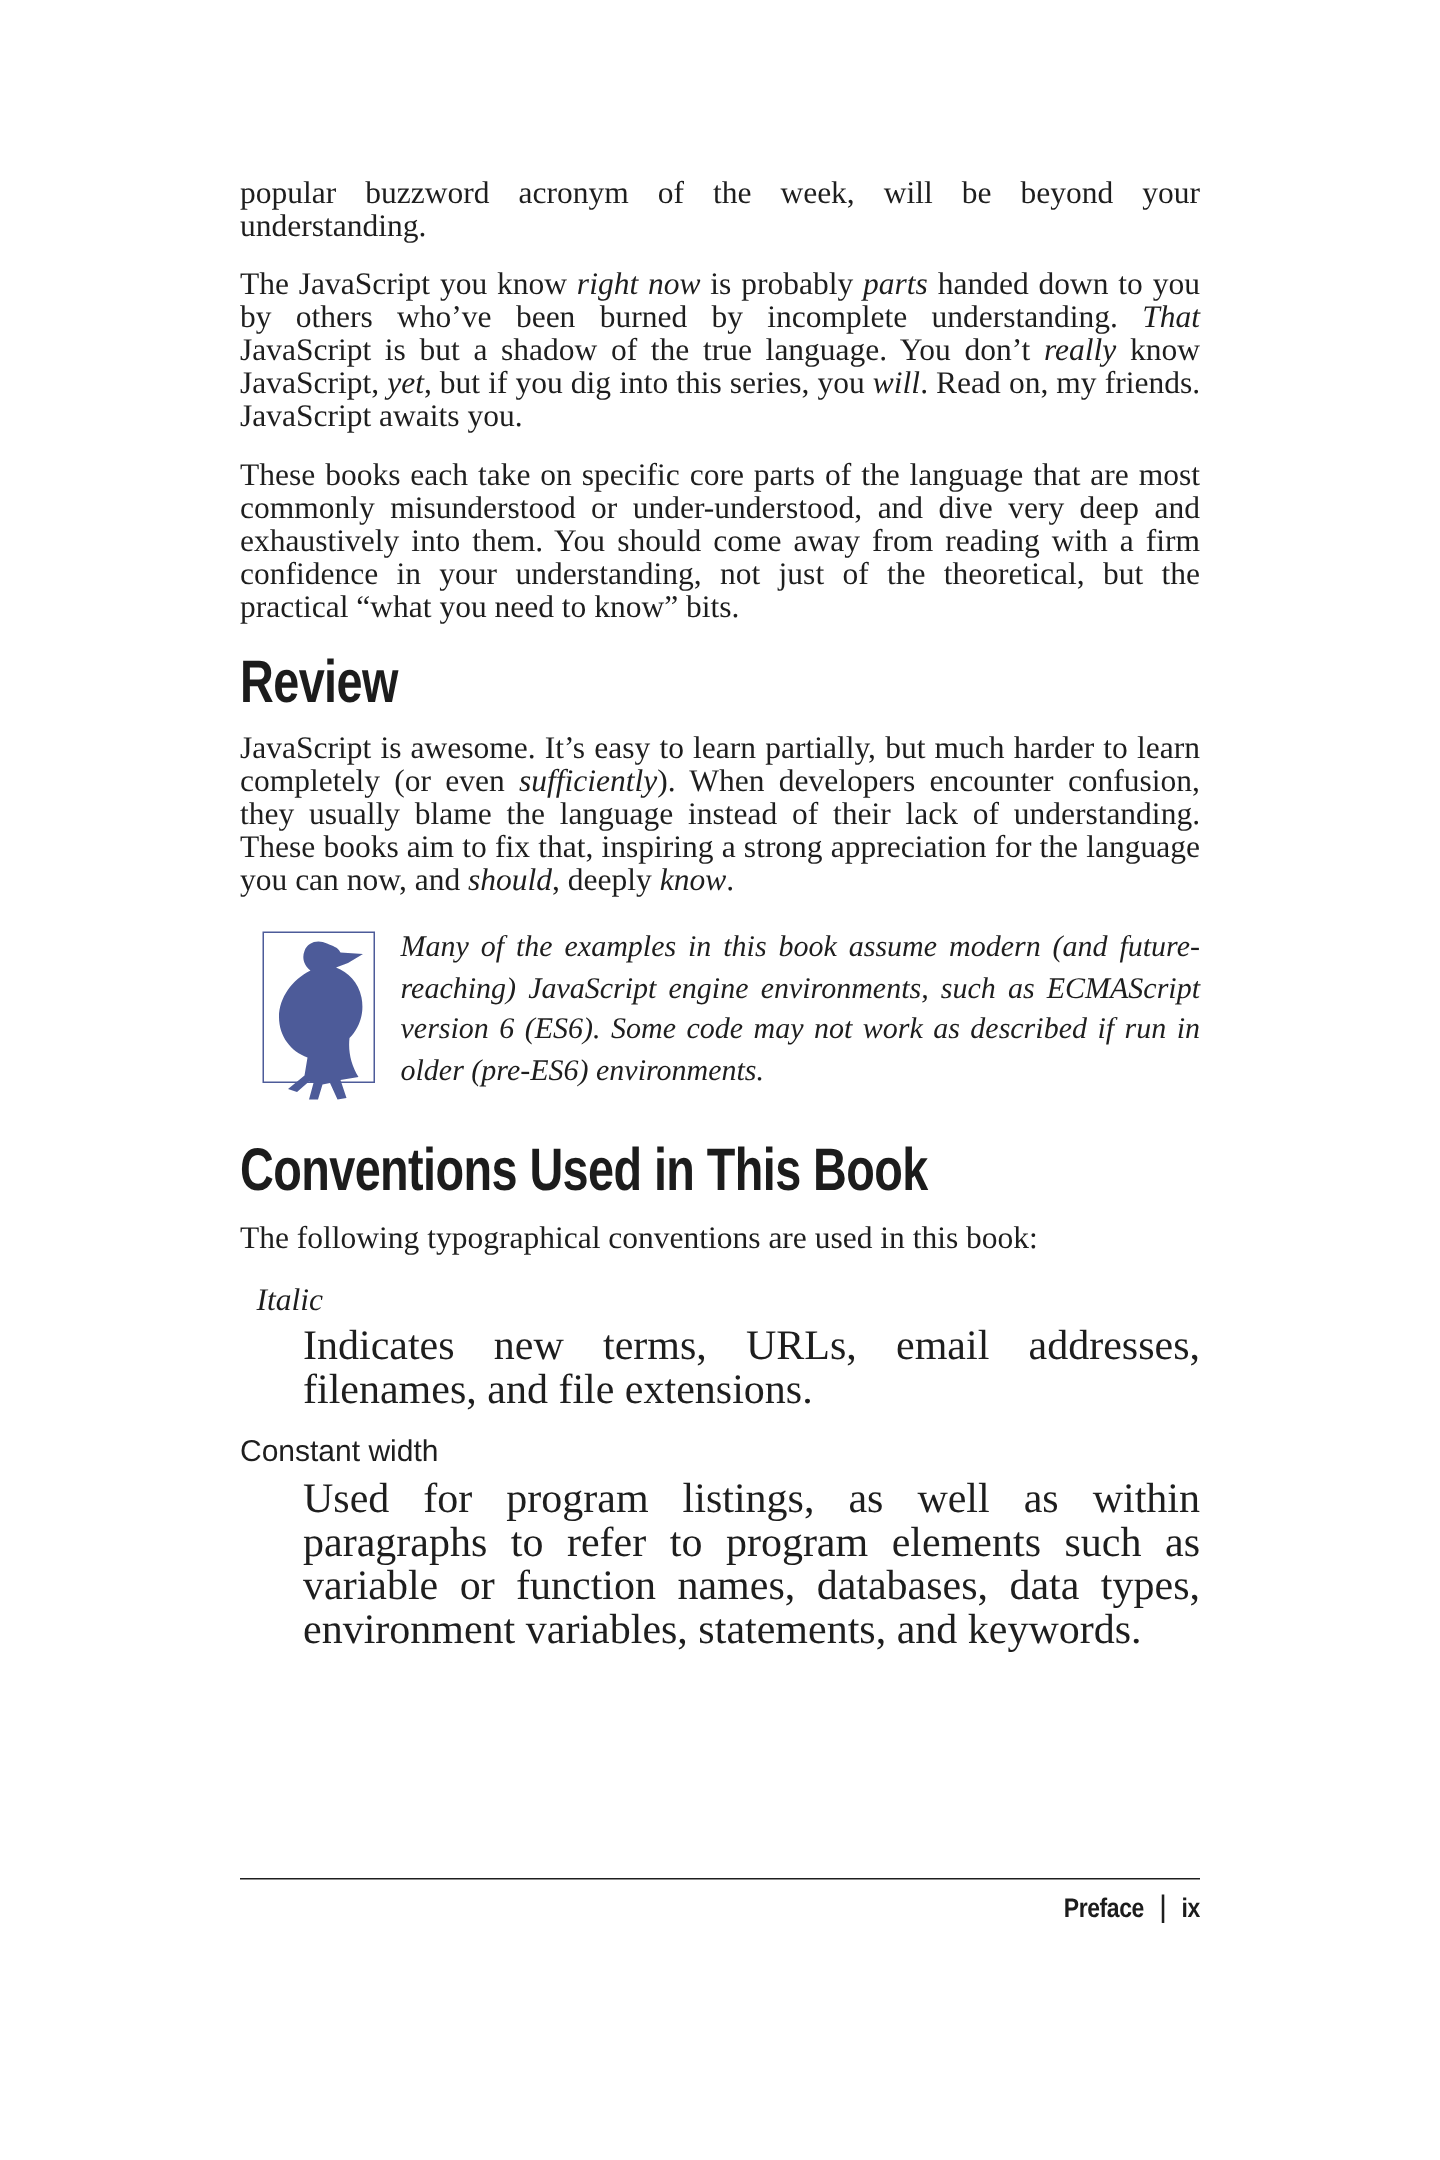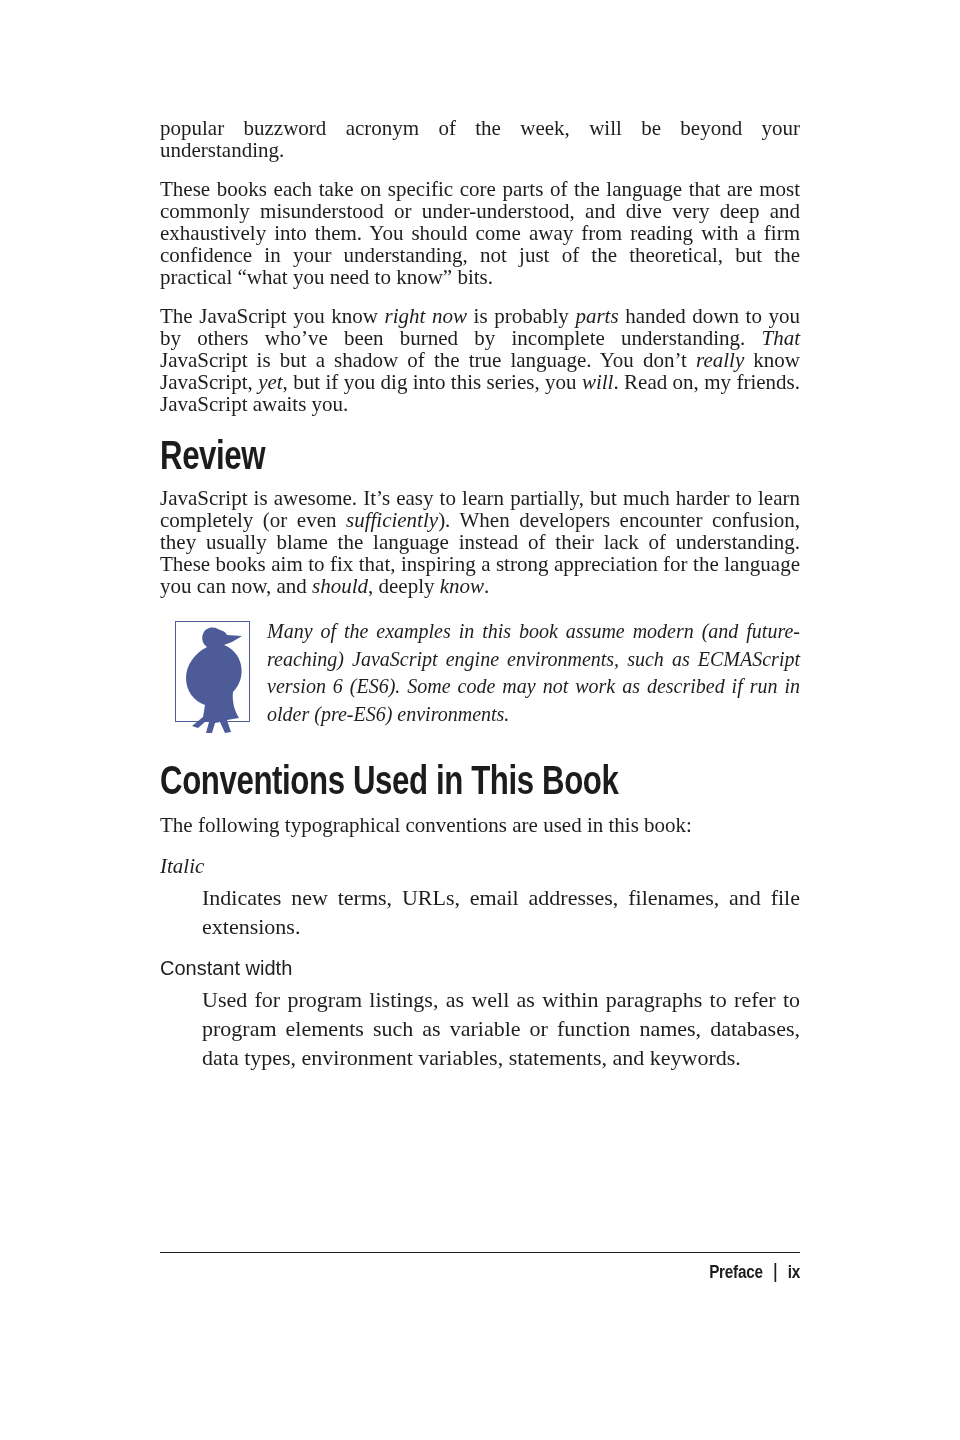--- a/index.html
+++ b/index.html
@@ -64,30 +64,30 @@
     margin: -3px 0 0 17px;
     font-size: 20px;
     line-height: 27.5px;
     text-align: justify;
   }
   .intro { margin-bottom: 16px; }
   .term-italic {
     font-style: italic;
     font-size: 21px;
     line-height: 29px;
-    margin: 0 0 2px 0;
+    margin: 0 0 2px 11px;
   }
   .term-mono {
     font-family: Liberation Sans, sans-serif;
     font-size: 20px;
     line-height: 26px;
     margin: 0 0 4px 0;
   }
   .definition {
-    font-size: 22px;
+    font-size: 28px;
     line-height: 29px;
     text-align: justify;
     margin: 0 0 14px 0;
     padding-left: 42px;
   }
   .footer {
     position: absolute;
     left: 160px;
     top: 1252px;
     width: 640px;
@@ -116,23 +116,23 @@
     vertical-align: -4px;
   }
 </style>
 </head>
 <body>
 
 <div class="content">
 
   <p class="para">popular buzzword acronym of the week, will be beyond your understanding.</p>
 
+  <p class="para">The JavaScript you know <em>right now</em> is probably <em>parts</em> handed down to you by others who’ve been burned by incomplete understanding. <em>That</em> JavaScript is but a shadow of the true language. You don’t <em>really</em> know JavaScript, <em>yet</em>, but if you dig into this series, you <em>will</em>. Read on, my friends. JavaScript awaits you.</p>
+
   <p class="para">These books each take on specific core parts of the language that are most commonly misunderstood or under-understood, and dive very deep and exhaustively into them. You should come away from reading with a firm confidence in your understanding, not just of the theoretical, but the practical “what you need to know” bits.</p>
-
-  <p class="para">The JavaScript you know <em>right now</em> is probably <em>parts</em> handed down to you by others who’ve been burned by incomplete understanding. <em>That</em> JavaScript is but a shadow of the true language. You don’t <em>really</em> know JavaScript, <em>yet</em>, but if you dig into this series, you <em>will</em>. Read on, my friends. JavaScript awaits you.</p>
 
   <h1 class="heading h-review">Review</h1>
 
   <p class="para">JavaScript is awesome. It’s easy to learn partially, but much harder to learn completely (or even <em>sufficiently</em>). When developers encounter confusion, they usually blame the language instead of their lack of understanding. These books aim to fix that, inspiring a strong appreciation for the language you can now, and <em>should</em>, deeply <em>know</em>.</p>
 
   <div class="note">
     <div class="note-icon-box">
       <svg viewBox="0 0 73 112" xmlns="http://www.w3.org/2000/svg" aria-hidden="true">
         <path fill="#4d5b99" d="
           M42 4

